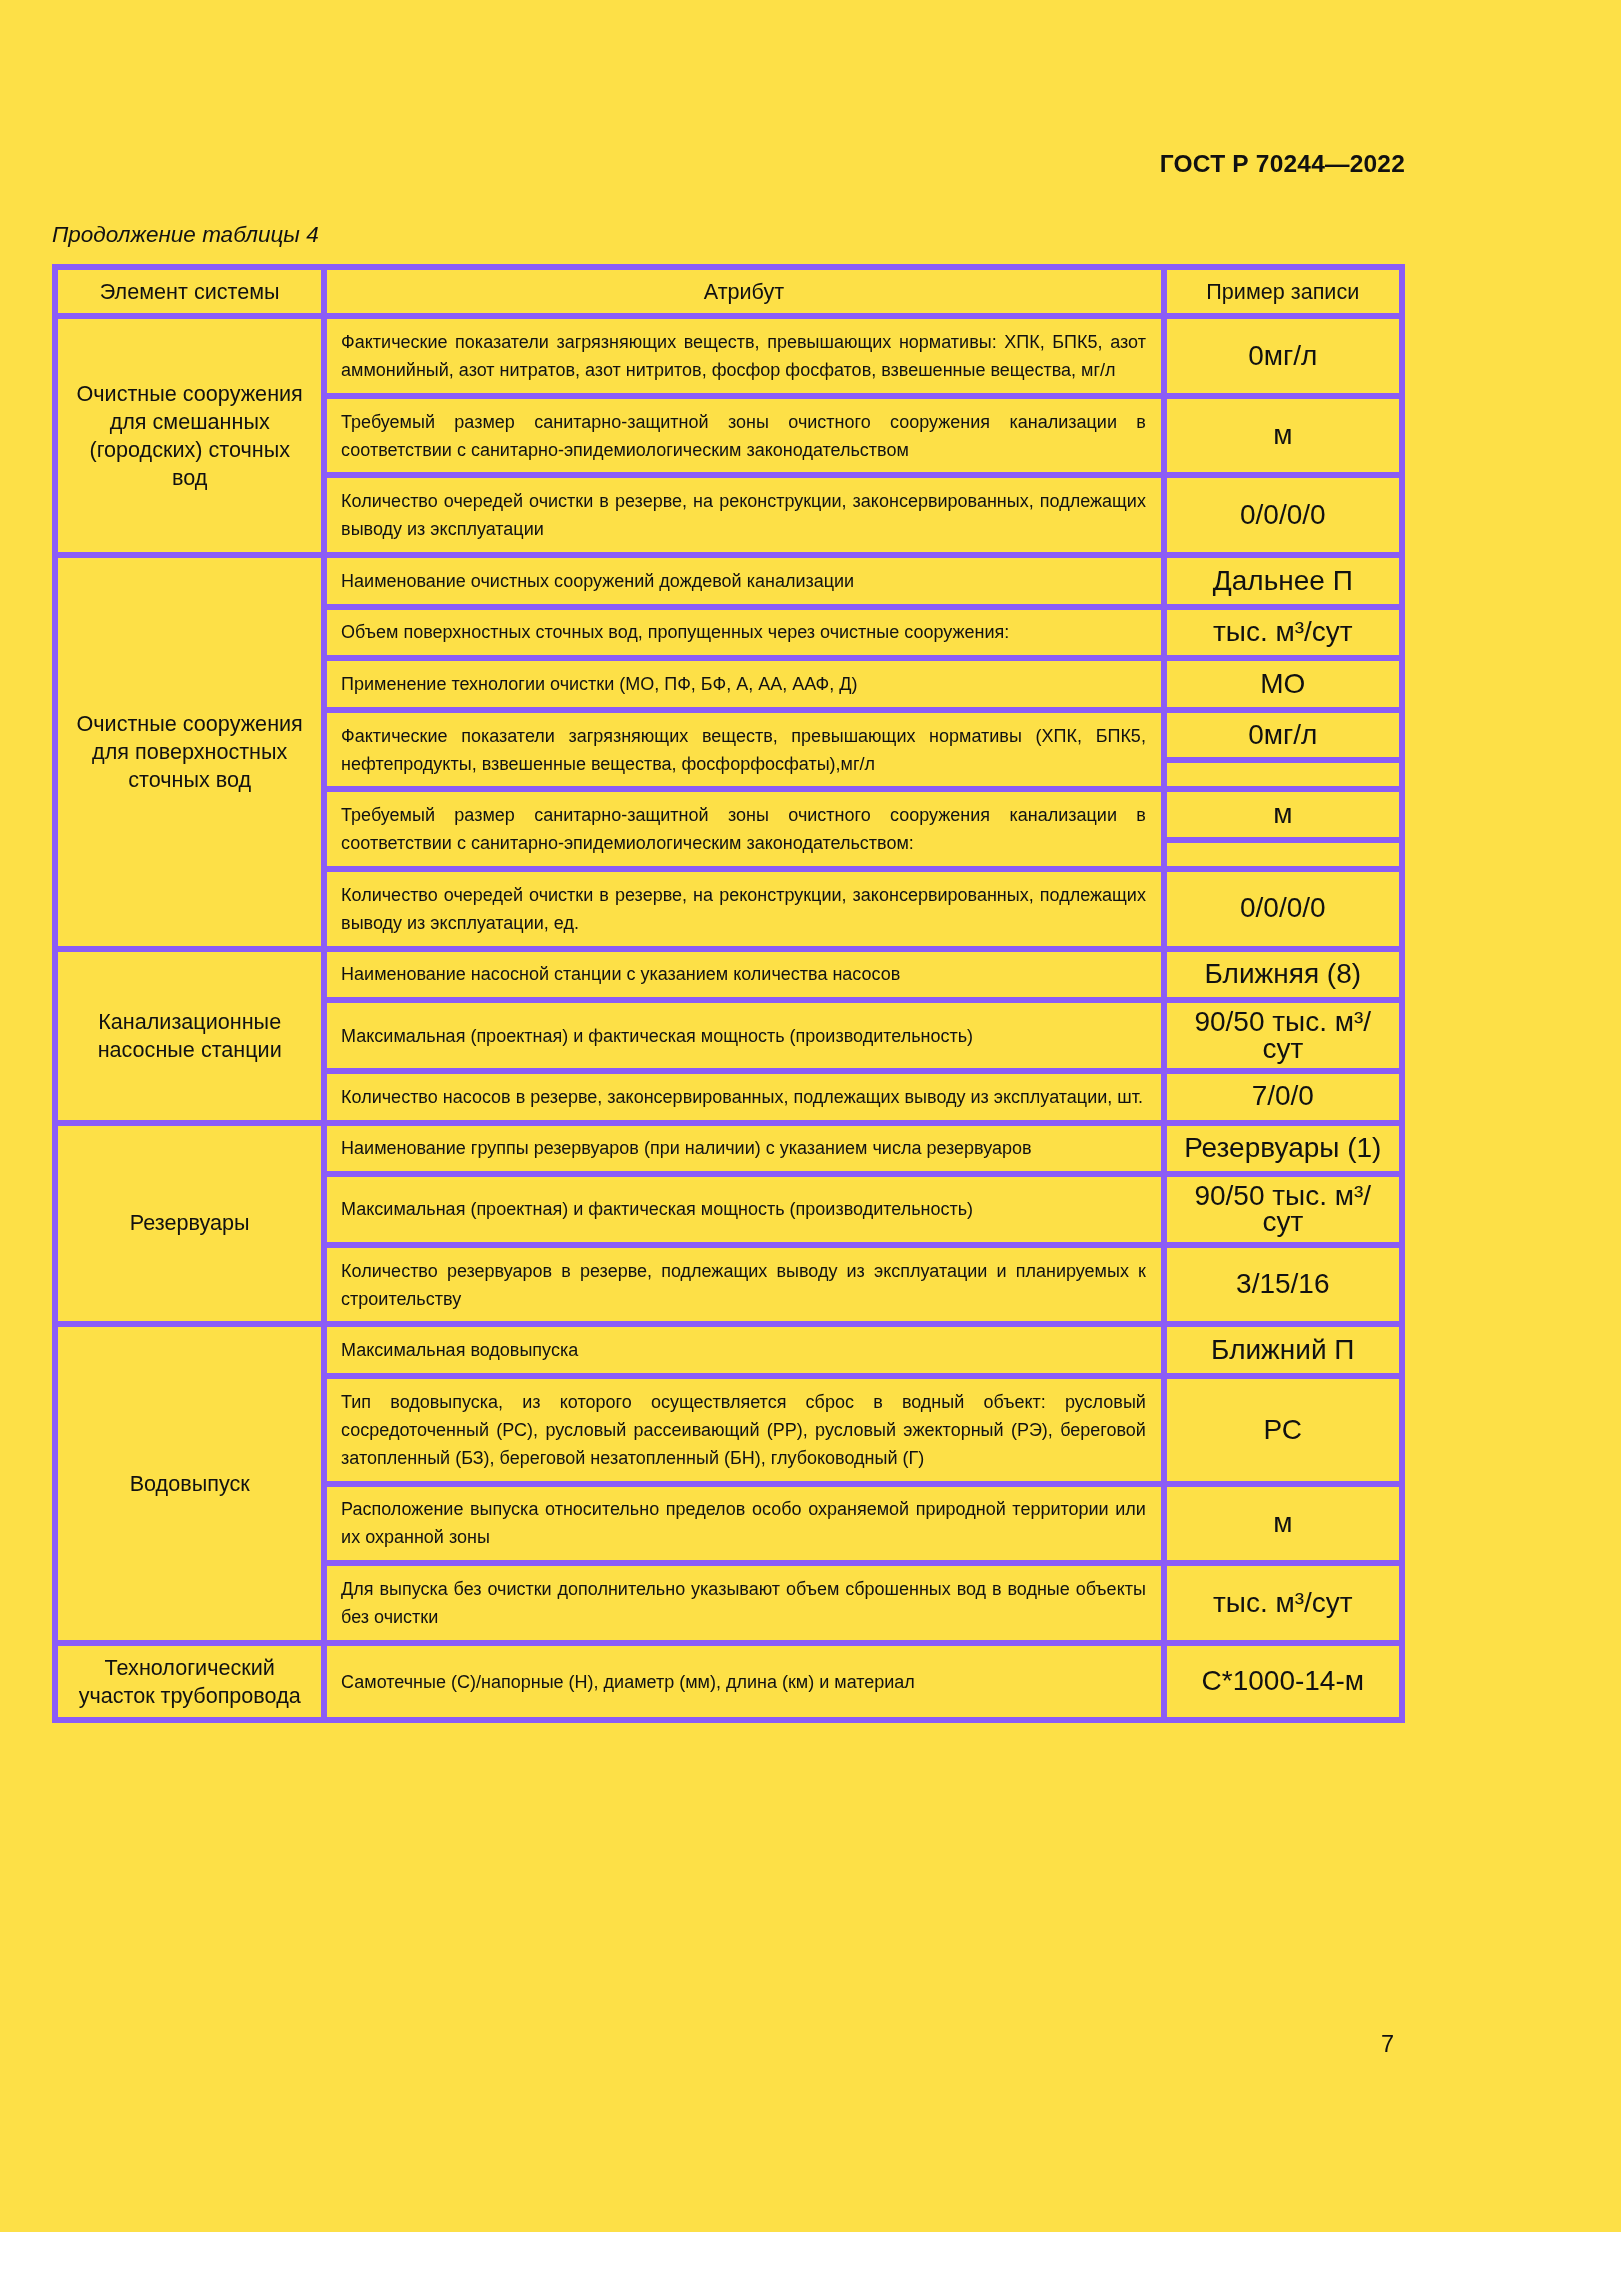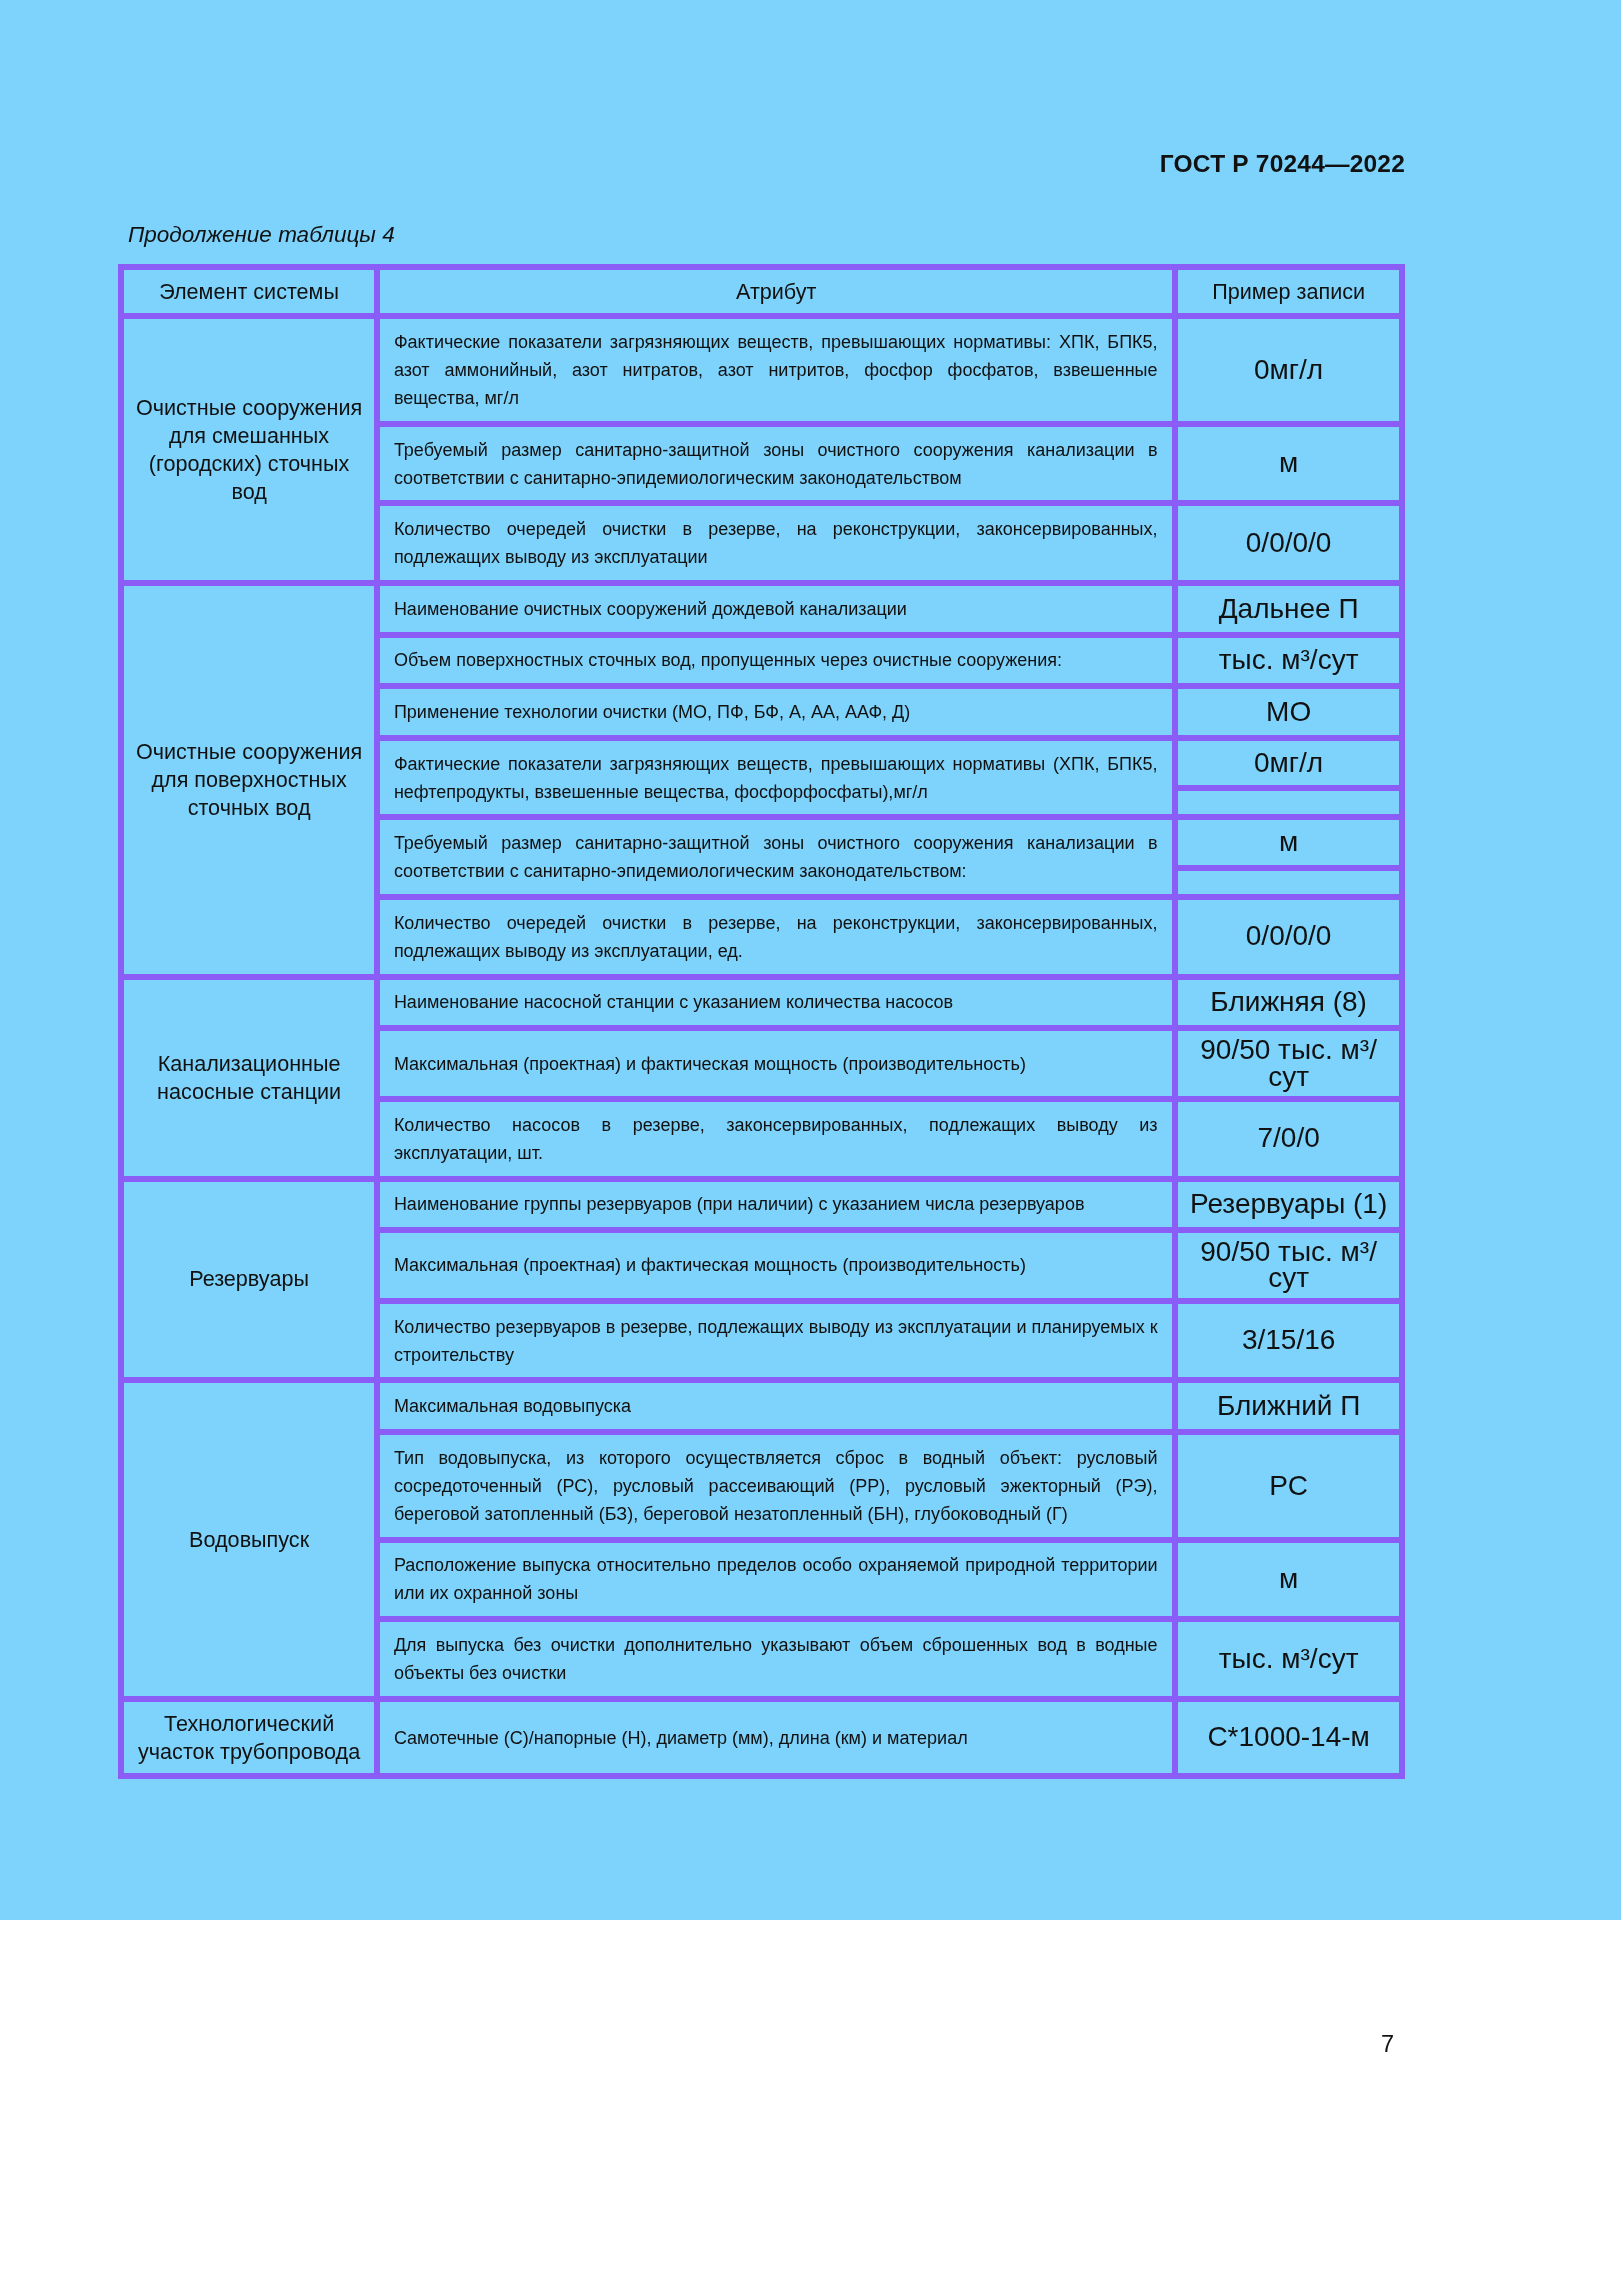--- a/index.html
+++ b/index.html
@@ -8,36 +8,36 @@
     width: 1621px;
     height: 2293px;
     background: #ffffff;
     font-family: "Liberation Sans", "DejaVu Sans", sans-serif;
     color: #111111;
     overflow: hidden;
   }
   .page {
     position: relative;
     width: 1621px;
-    height: 1920px;
-    background: #7dd3fc;
-    padding: 149px 216px 0 118px;
+    height: 2232px;
+    background: #fde047;
+    padding: 149px 216px 0 52px;
   }
   .doc-header {
     text-align: right;
     font-weight: bold;
     font-size: 24.5px;
     line-height: 29px;
     letter-spacing: 0.2px;
   }
   .table-caption {
     font-style: italic;
     font-size: 22.5px;
     line-height: 27.4px;
-    margin: 43px 0 0 10px;
+    margin: 43px 0 0 0;
   }
   table.gost-table {
     border-collapse: collapse;
     width: 100%;
     table-layout: fixed;
     margin-top: 15.7px;
   }
   table.gost-table th,
   table.gost-table td {
     border: 6px solid #8b5cf6;

